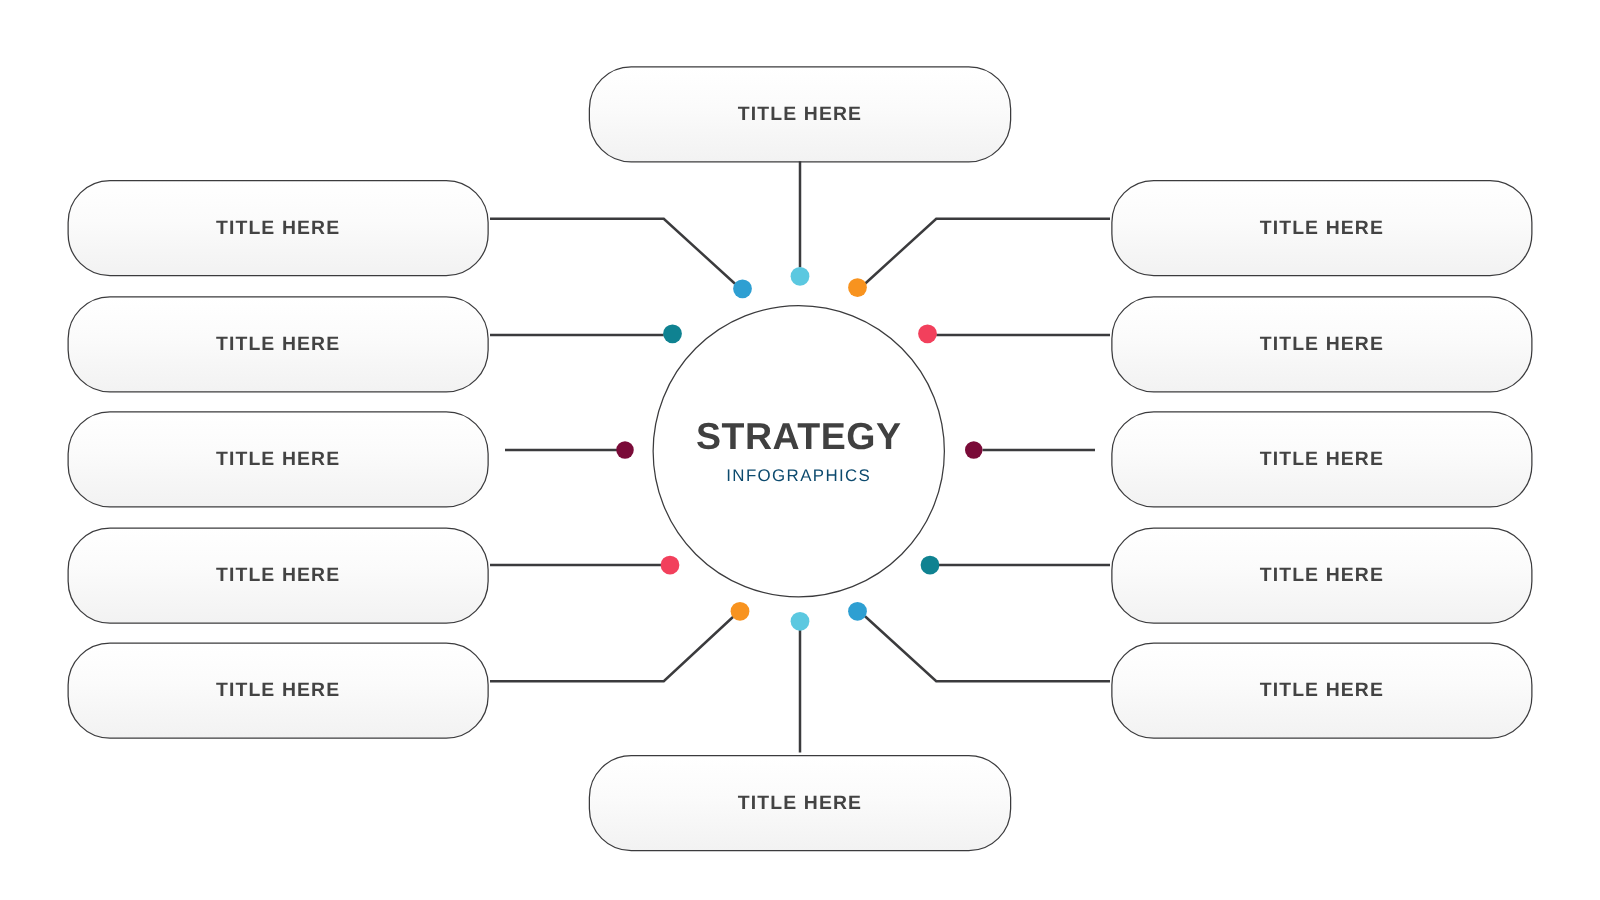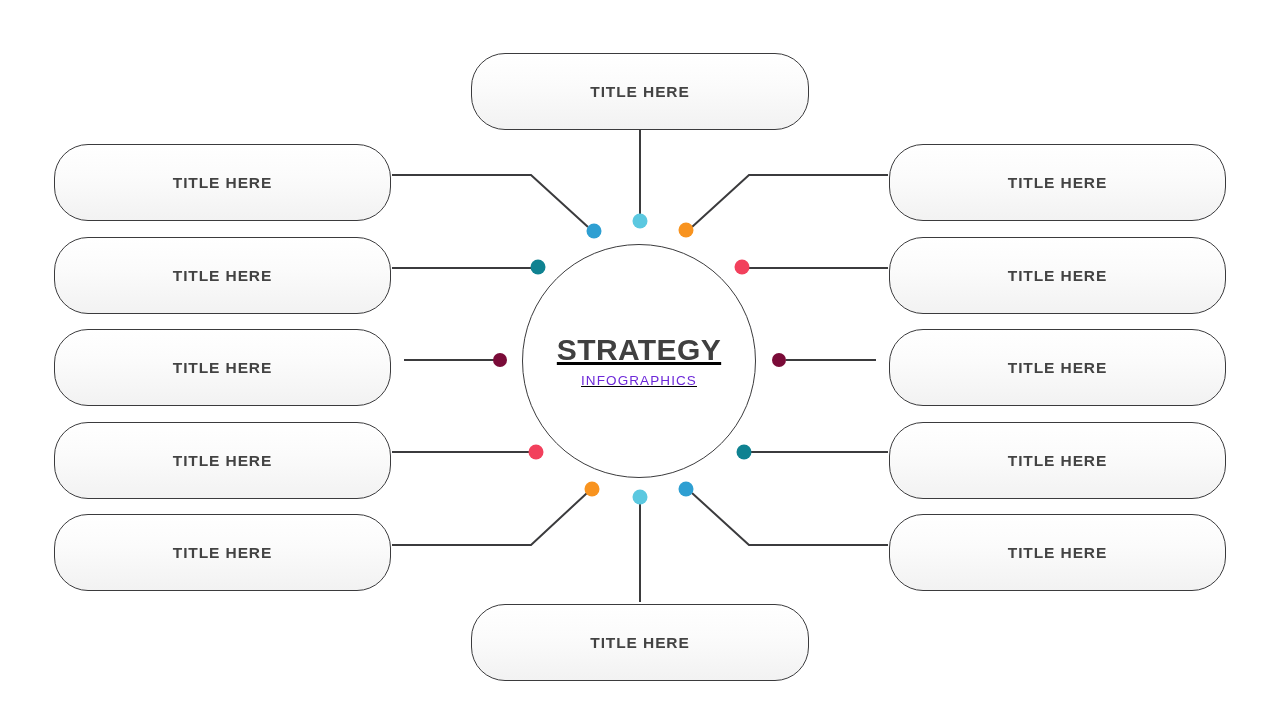--- a/index.html
+++ b/index.html
@@ -73,34 +73,33 @@
     height: 234px;
     box-sizing: border-box;
     border: 1.6px solid #3b3b3d;
     border-radius: 50%;
     background: #ffffff;
     display: flex;
     flex-direction: column;
     align-items: center;
     justify-content: center;
     z-index: 4;
-    text-decoration: underline;
   }
   #center-title {
     font-size: 30px;
     font-weight: bold;
     letter-spacing: 0.4px;
     color: #404040;
     line-height: 1.05;
   }
   #center-subtitle {
     margin-top: 7px;
     font-size: 13.5px;
     letter-spacing: 1.1px;
-    color: #6d28d9;
+    color: #0c4a6e;
   }
   
   .dot {
     position: absolute;
     border-radius: 50%;
     z-index: 6;
     transform: translate(-50%, -50%);
   }
 </style>
 </head>

